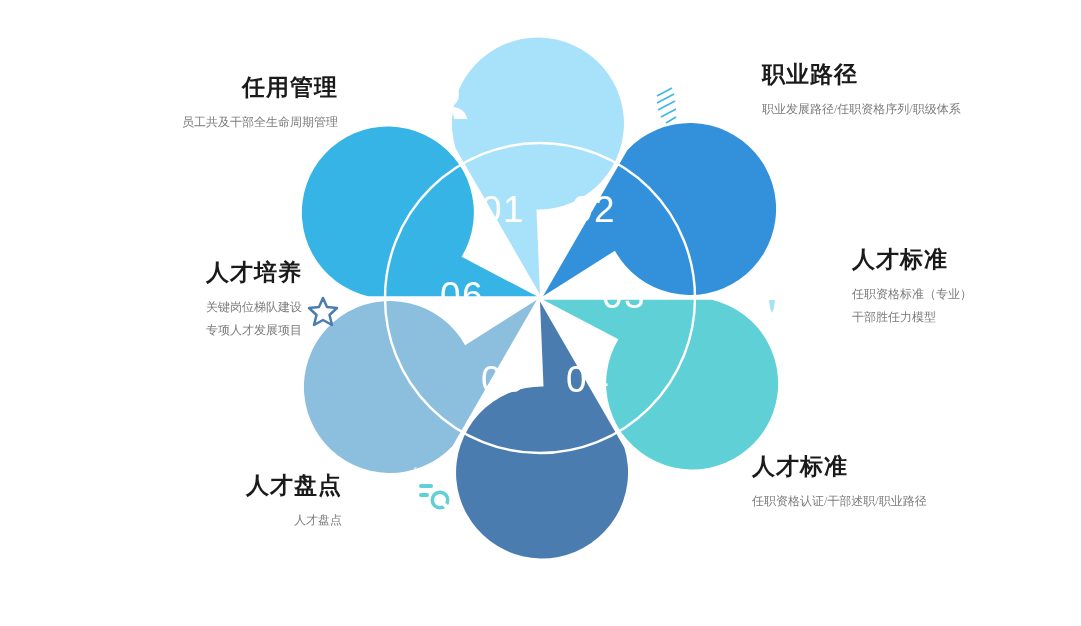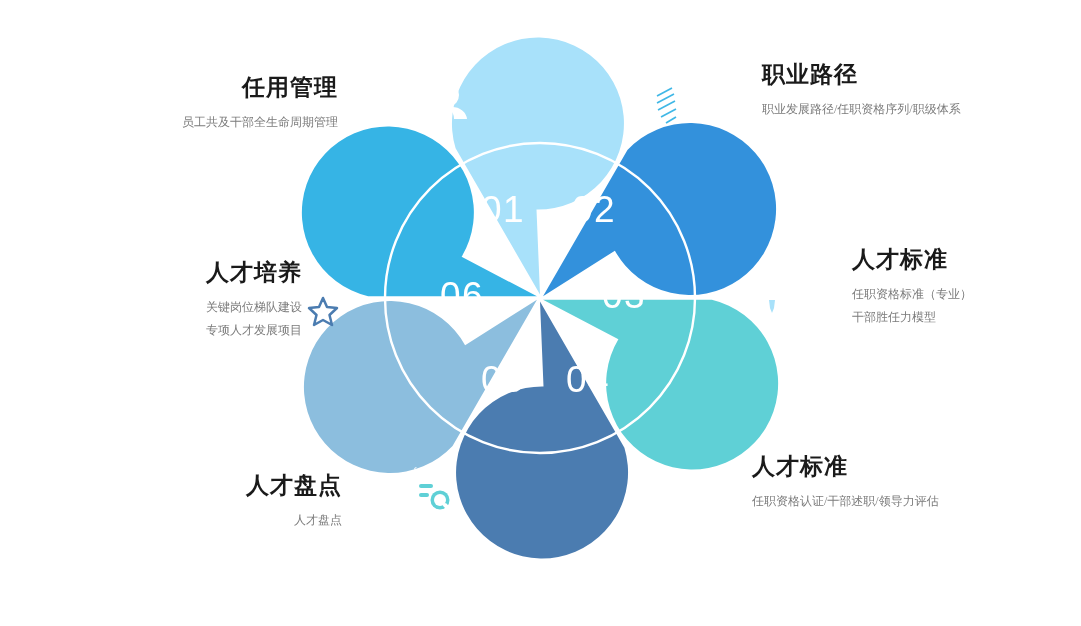--- a/index.html
+++ b/index.html
@@ -193,16 +193,16 @@
     <div class="label-sub">干部胜任力模型</div>
   </div>
 
   <div class="label-block left" id="lbl-05">
     <div class="label-title">人才盘点</div>
     <div class="label-sub">人才盘点</div>
   </div>
 
   <div class="label-block right" id="lbl-04">
     <div class="label-title">人才标准</div>
-    <div class="label-sub">任职资格认证/干部述职/领导力评估</div>
+    <div class="label-sub">任职资格认证/干部述职/职业路径</div>
   </div>
 
 </div>
 
 </body></html>

